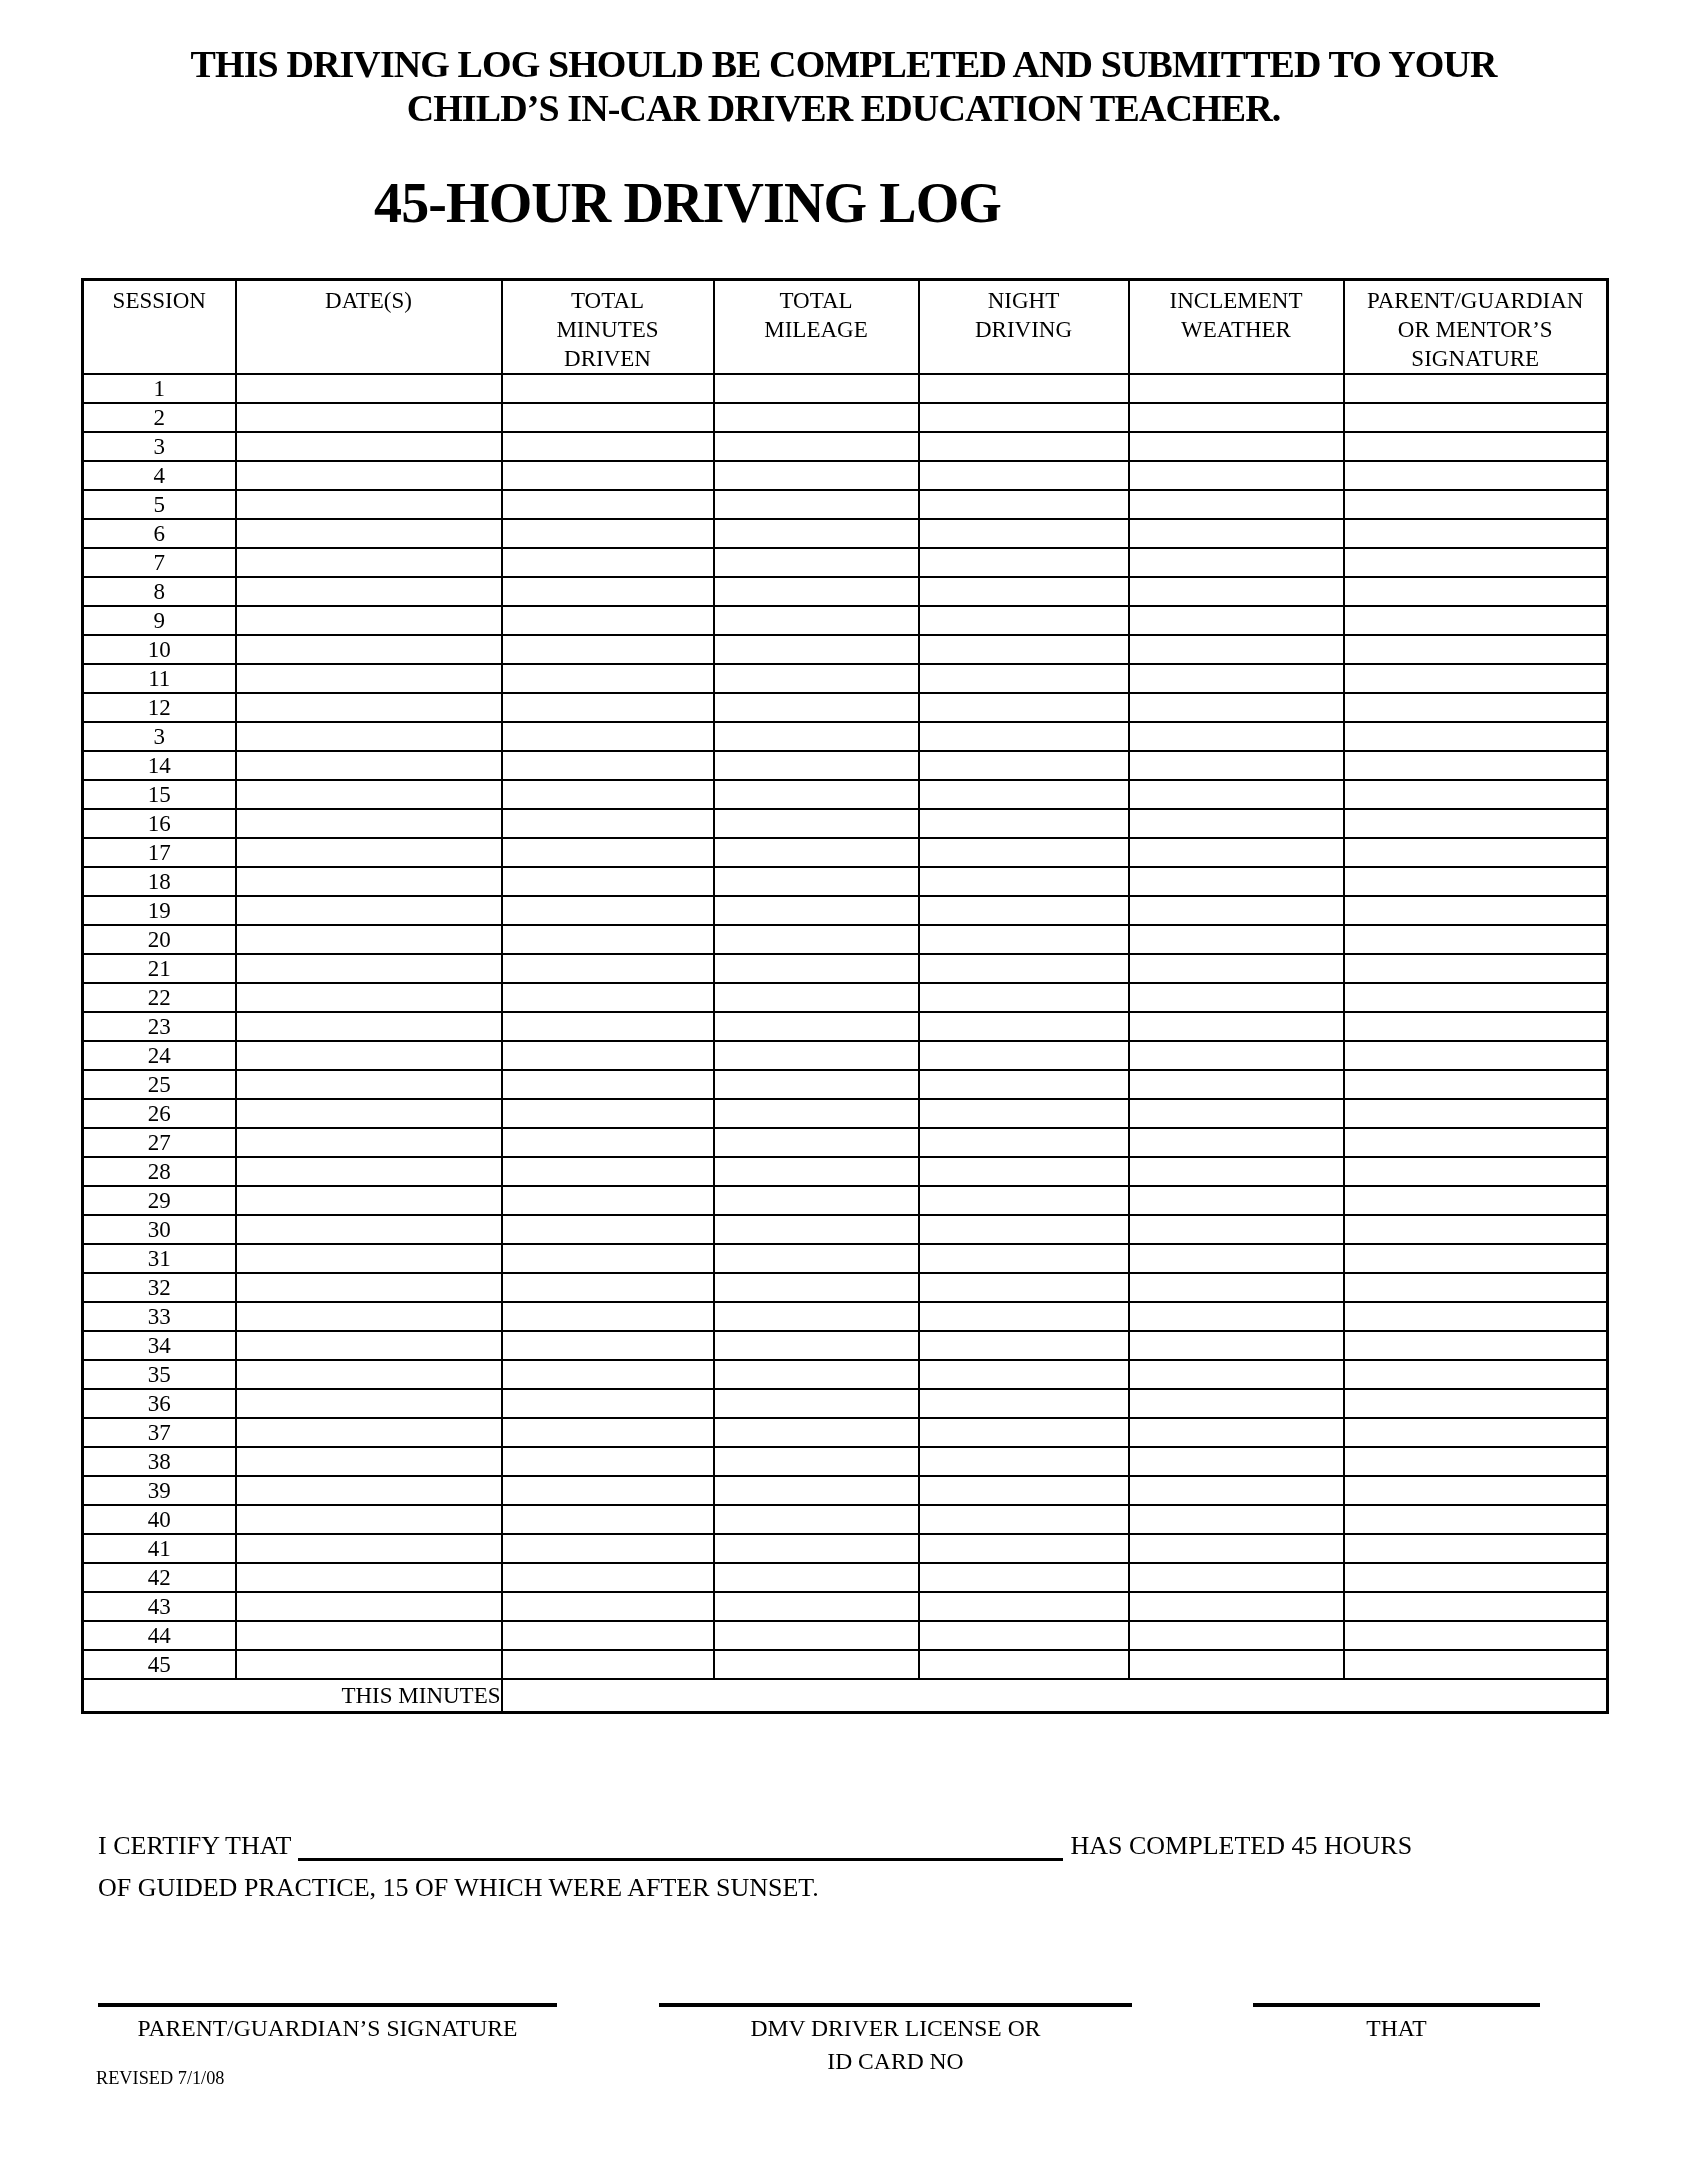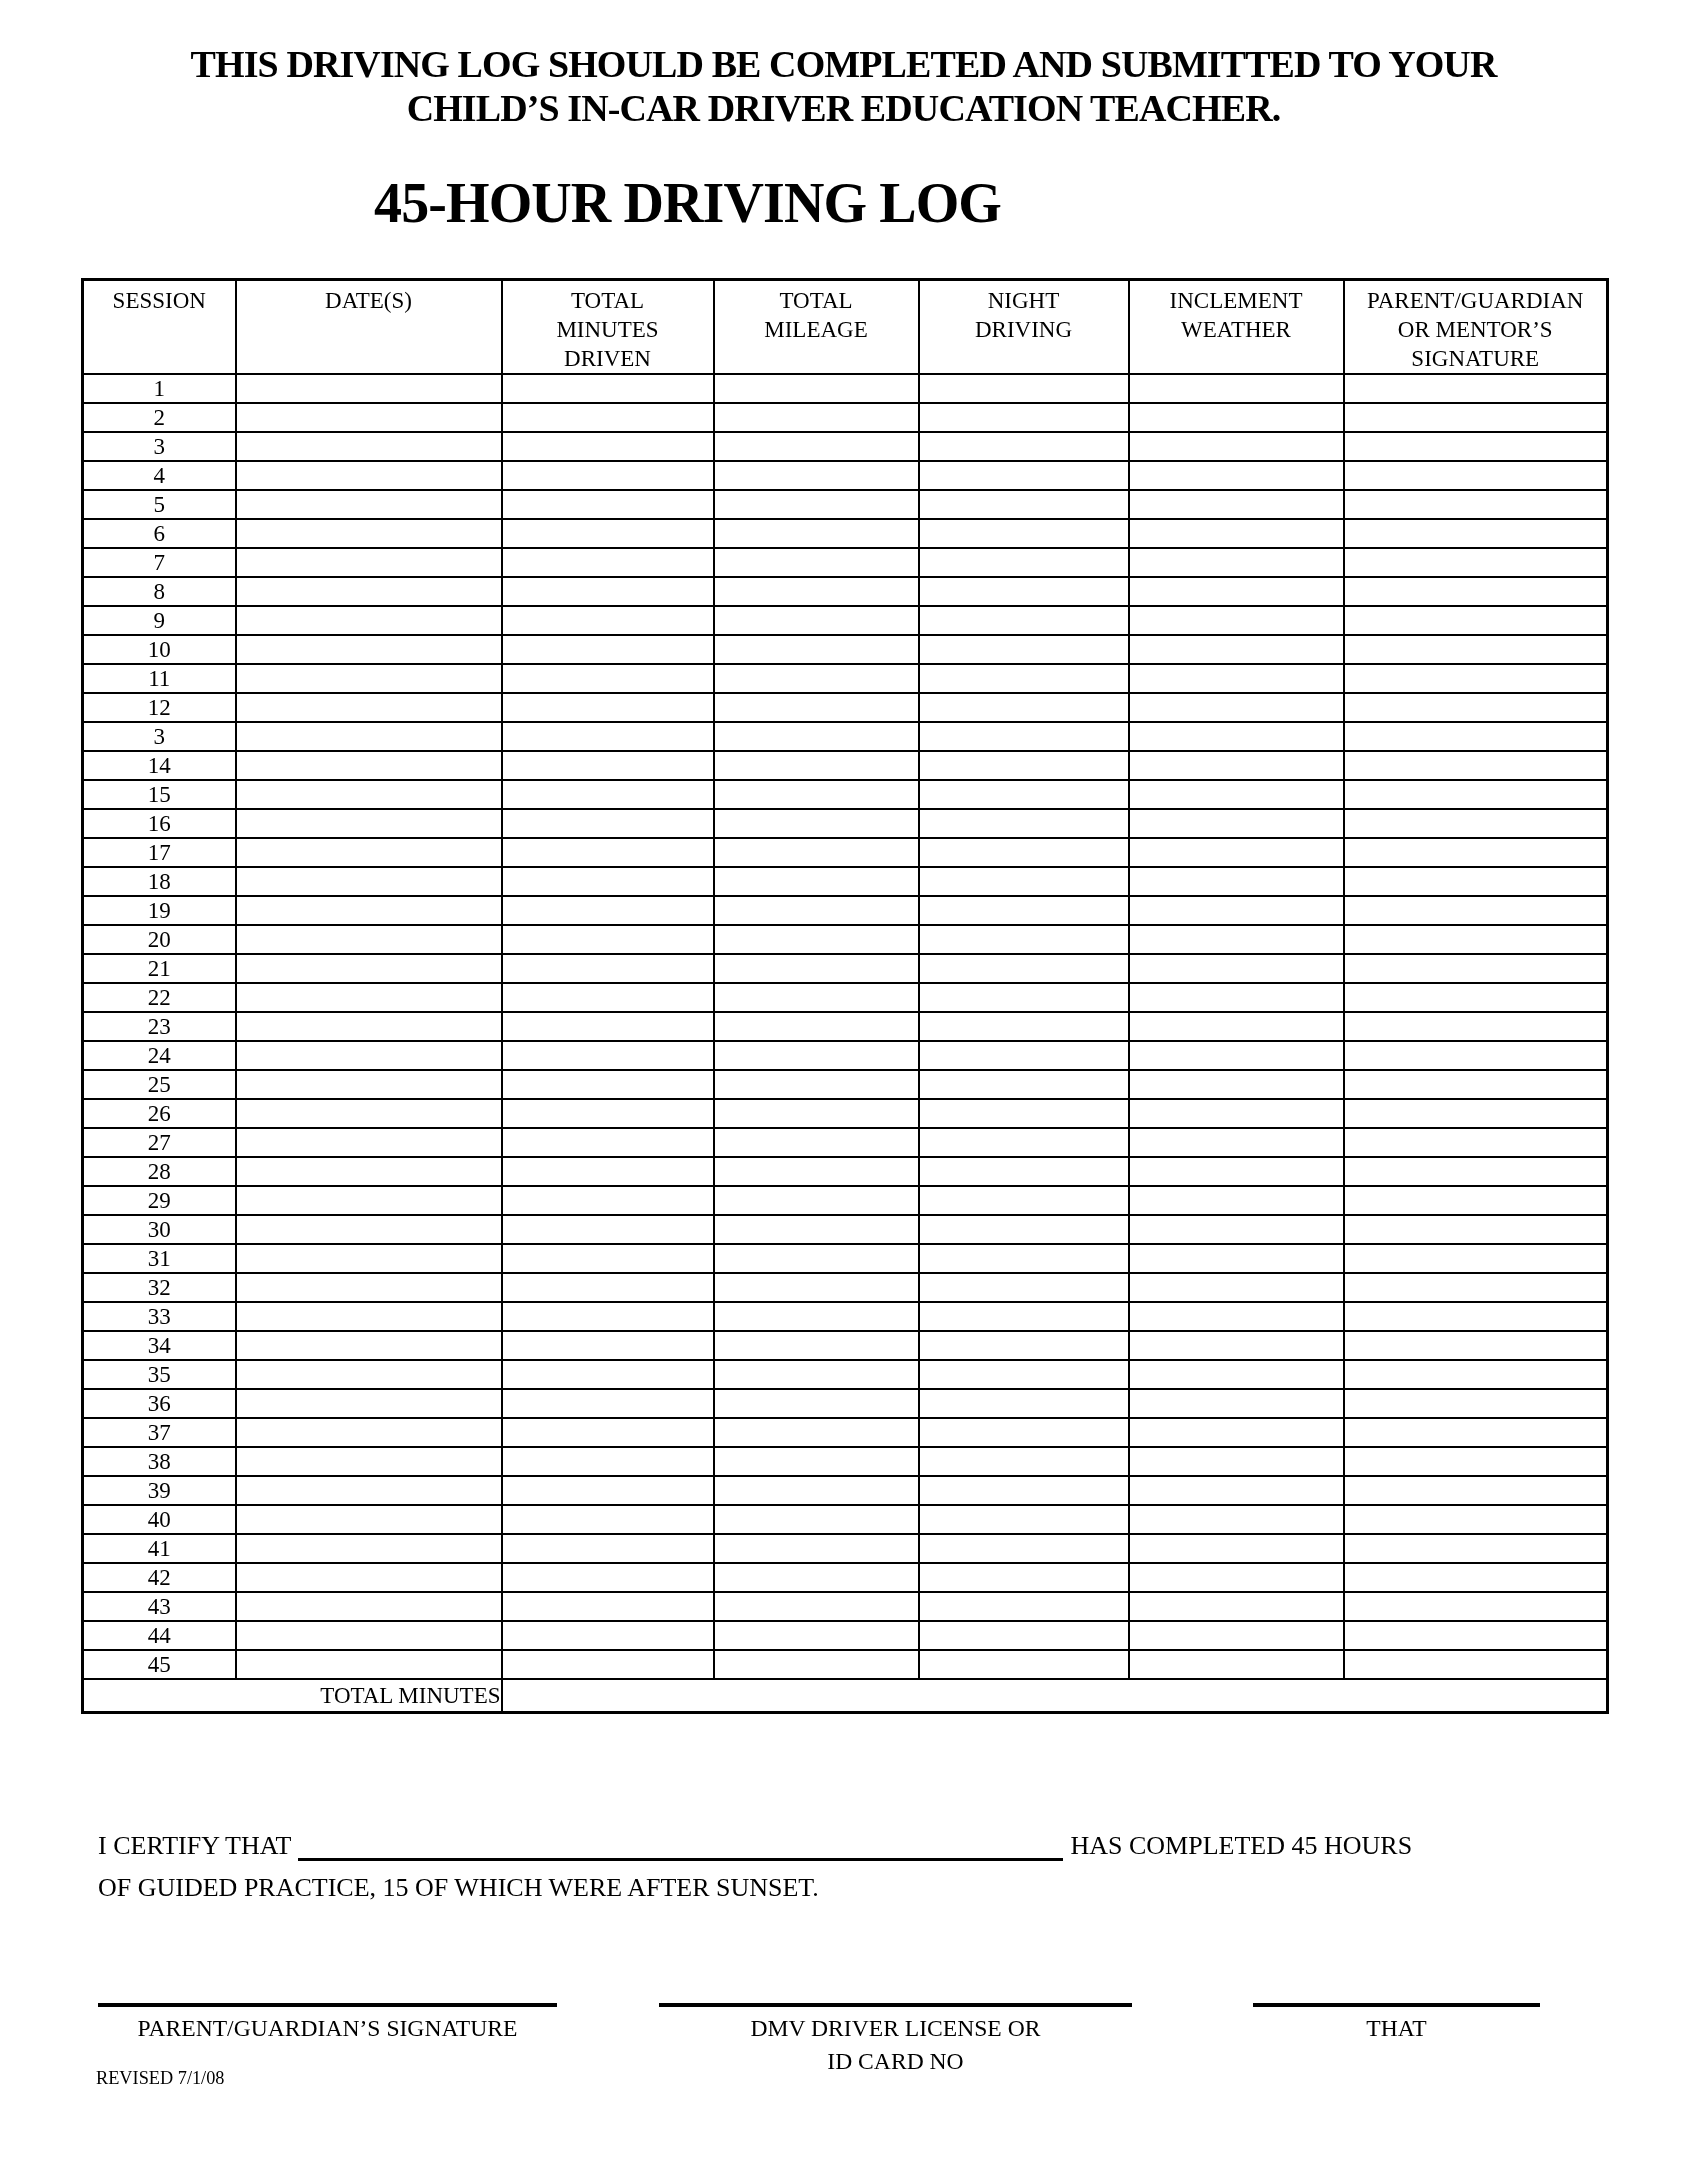--- a/index.html
+++ b/index.html
@@ -539,21 +539,21 @@
         <td class="entry-cell"></td>
         <td class="entry-cell"></td>
         <td class="entry-cell"></td>
         <td class="entry-cell"></td>
         <td class="entry-cell"></td>
         <td class="entry-cell"></td>
       </tr>
     </tbody>
   <tfoot>
     <tr>
-      <td class="total-label" colspan="2">TOTAL MINUTES</td>
+      <td class="total-label" colspan="2">THIS MINUTES</td>
       <td class="total-value" colspan="5"></td>
     </tr>
   </tfoot>
 </table>
 
 <div class="abs certify">
   <div><span>I CERTIFY THAT</span><span class="blank-line"></span><span>HAS COMPLETED 45 HOURS</span></div>
   <div>OF GUIDED PRACTICE, 15 OF WHICH WERE AFTER SUNSET.</div>
 </div>
 

